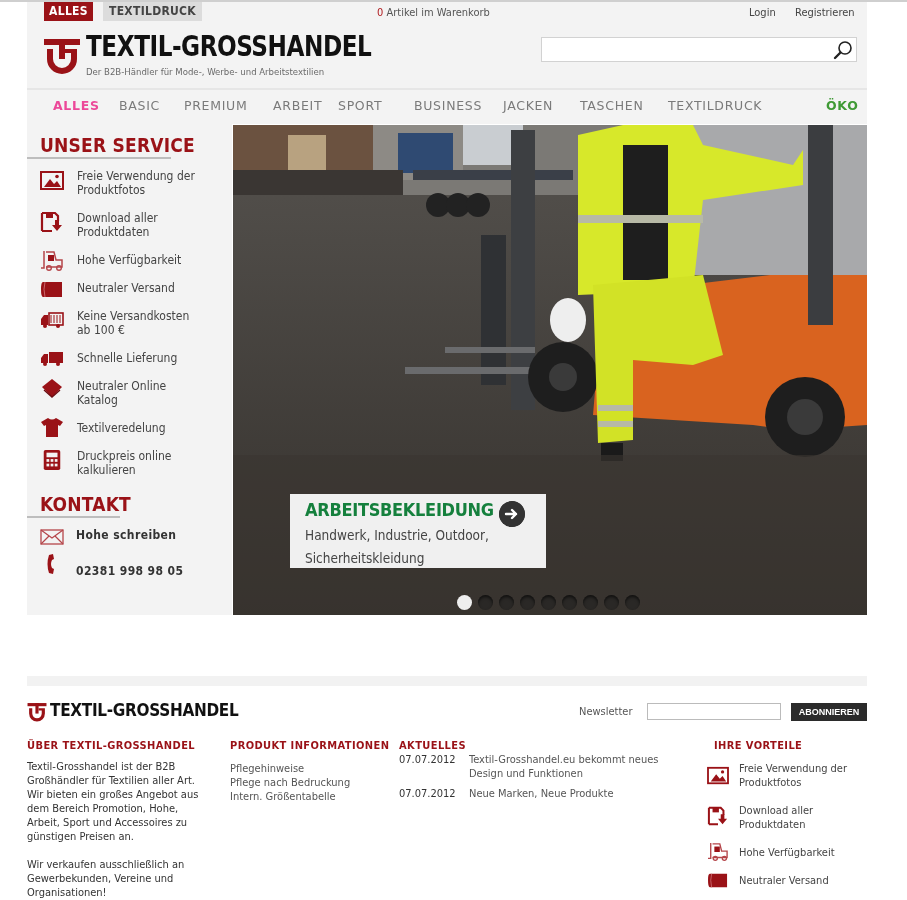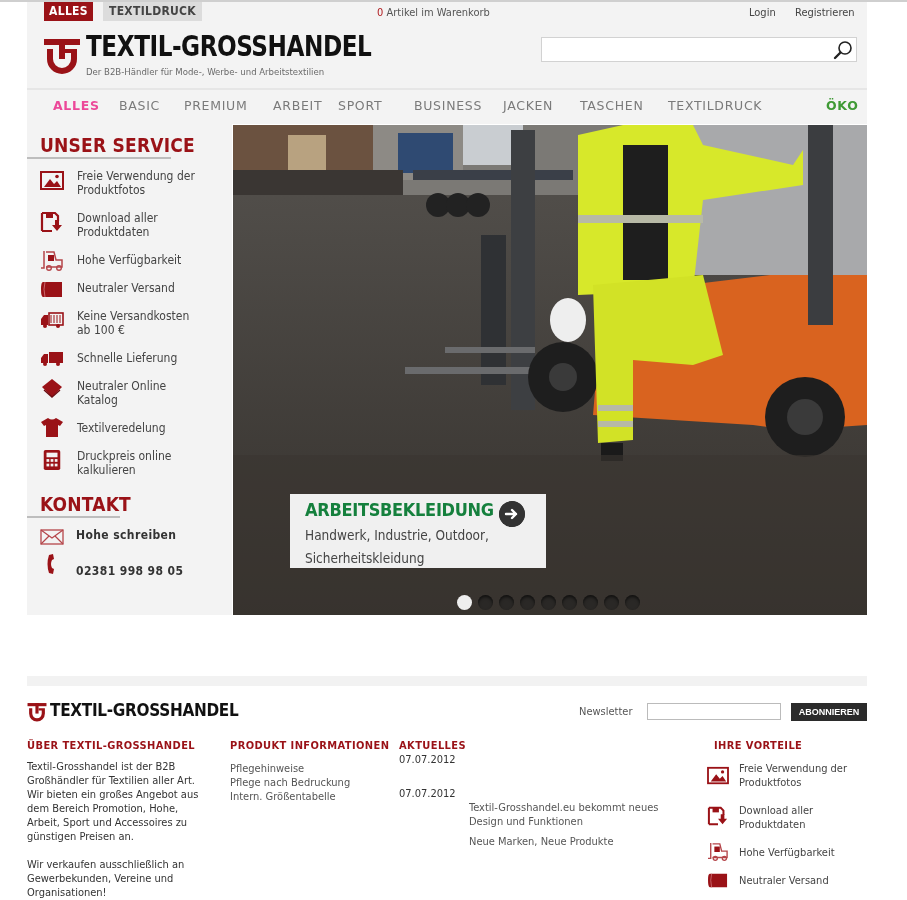--- a/index.html
+++ b/index.html
@@ -53,21 +53,21 @@
   .f-logo-icon { left: 27px; top: 702px; width: 20px; height: 20px; }
   .f-logo-text { left: 50px; top: 700px; font-family: "DejaVu Sans Condensed", "DejaVu Sans", sans-serif; font-weight: bold; font-size: 17px; color: #111; letter-spacing: -0.3px; }
   .newsletter-label { left: 579px; top: 705px; font-size: 11px; color: #555; }
   .newsletter-input { left: 647px; top: 703px; width: 134px; height: 17px; border: 1px solid #bbb; background: #fff; }
   .newsletter-btn { left: 791px; top: 703px; width: 76px; height: 18px; background: #2b2b2b; color: #fff; font-family: "Liberation Sans", sans-serif; font-weight: bold; font-size: 9px; line-height: 18px; text-align: center; }
 
   .f-h { position: absolute; top: 739px; font-size: 11px; font-weight: bold; color: #9a1217; letter-spacing: 0.4px; }
   .f-text { position: absolute; font-size: 11px; color: #333; line-height: 14px; }
   .f-link { position: absolute; font-size: 11px; color: #555; line-height: 14px; }
   .f-date { position: absolute; font-size: 11px; color: #333; text-align: center; }
-  .f-news { position: absolute; font-size: 11px; color: #555; line-height: 14px; margin-top: 48px; }
+  .f-news { position: absolute; font-size: 11px; color: #555; line-height: 14px; }
   .adv-icon { position: absolute; left: 707px; width: 22px; height: 20px; }
   .adv-text { position: absolute; left: 739px; font-size: 11px; color: #444; line-height: 14px; }
 </style>
 </head>
 <body>
 
 <div class="abs topline"></div>
 
 <div class="abs header"></div>
 <div class="abs tab-shop">ALLES</div>

